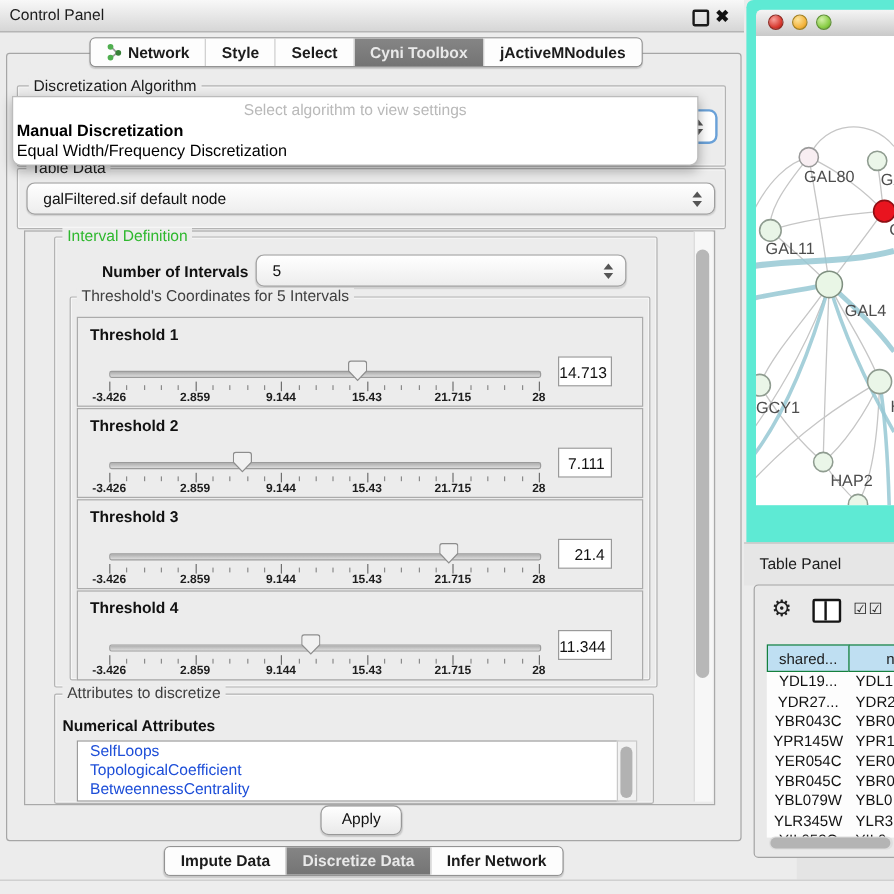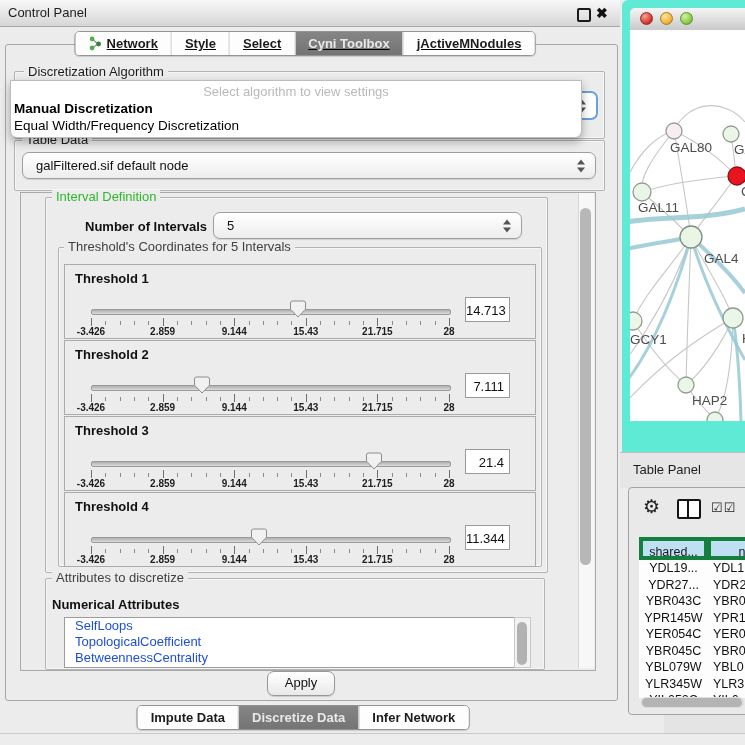--- a/index.html
+++ b/index.html
@@ -76,41 +76,41 @@
   
   .tp-bar{position:absolute;left:620px;top:452px;width:125px;height:35px;background:#e6e6e6;border-top:1px solid #bfbfbf;}
   .tp-bar .title{position:absolute;left:13px;top:9px;font-size:13px;color:#1c1c1c;}
   .tp-box{position:absolute;left:628px;top:487px;width:117px;height:226px;background:#e9e9e9;
     border:1px solid #a3a3a3;border-radius:4px 0 0 4px;}
   .gear{position:absolute;left:14px;top:7px;font-size:19px;color:#222;}
   .colicon{position:absolute;left:48px;top:11px;width:20px;height:16px;background:#fff;border:2px solid #151515;border-radius:2px;}
   .colicon:after{content:"";position:absolute;left:8px;top:0;width:2px;height:16px;background:#151515;}
   .checks{position:absolute;left:82px;top:12px;font-size:13px;color:#222;letter-spacing:1px;white-space:nowrap;}
   .th-row{position:absolute;left:10px;top:49px;height:25px;width:200px;}
-  .th-cell{position:absolute;top:0;height:23px;background:#bfdff2;border:4px solid #15803d;
+  .th-cell{position:absolute;top:0;height:23px;background:#bfdff2;border:1px solid #15803d;
     font-size:12.5px;color:#1a1a1a;text-align:center;line-height:23px;box-sizing:border-box;}
   .t-rows{position:absolute;left:10px;top:72px;width:107px;height:138px;background:#fdfdfd;overflow:hidden;}
   .t-row{position:relative;height:16.5px;}
   .t-c1{position:absolute;left:0;width:69px;text-align:center;font-size:12.5px;color:#111;line-height:16.5px;}
   .t-c2{position:absolute;left:74px;width:60px;font-size:12.5px;color:#111;line-height:16.5px;}
   .htrack{position:absolute;left:12px;top:209px;width:103px;height:11px;background:#dedede;border-radius:5px;}
   .hthumb{position:absolute;left:1px;top:1px;width:100px;height:9px;background:#b4b4b4;border-radius:5px;}
 </style>
 </head>
 <body>
 
 <div class="control-window">
 
   <div class="titlebar">
     <span class="title">Control Panel</span>
   </div>
   <div class="float-btn"></div>
   <div class="close-btn">✖</div>
 
-  <div class="seg-group" style="left:305px;top:31px;transform:translateX(-50%);text-decoration:underline;">
+  <div class="seg-group" style="left:305px;top:31px;transform:translateX(-50%);">
     <div class="seg">
       <svg width="13" height="15" viewBox="0 0 13 15">
         <line x1="4" y1="3" x2="9" y2="8" stroke="#9a9a9a" stroke-width="1.4"></line>
         <line x1="4" y1="12" x2="9" y2="8" stroke="#9a9a9a" stroke-width="1.4"></line>
         <circle cx="3.5" cy="3" r="2.4" fill="#4fae4f"></circle>
         <circle cx="3.5" cy="12" r="2.4" fill="#4fae4f"></circle>
         <circle cx="10" cy="8" r="2.4" fill="#378037"></circle>
       </svg>
       <span>Network</span>
     </div>

